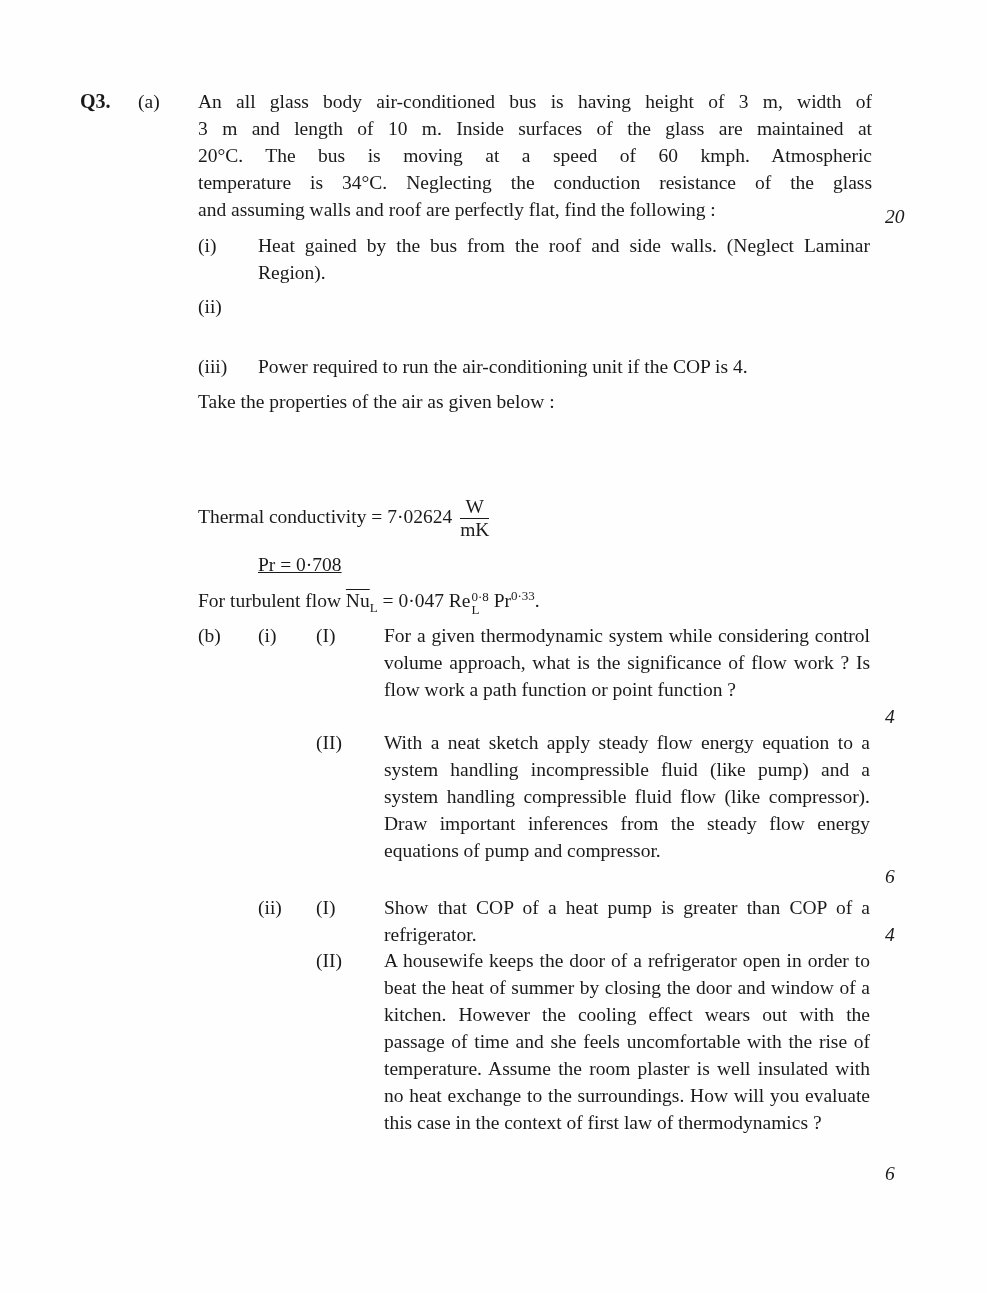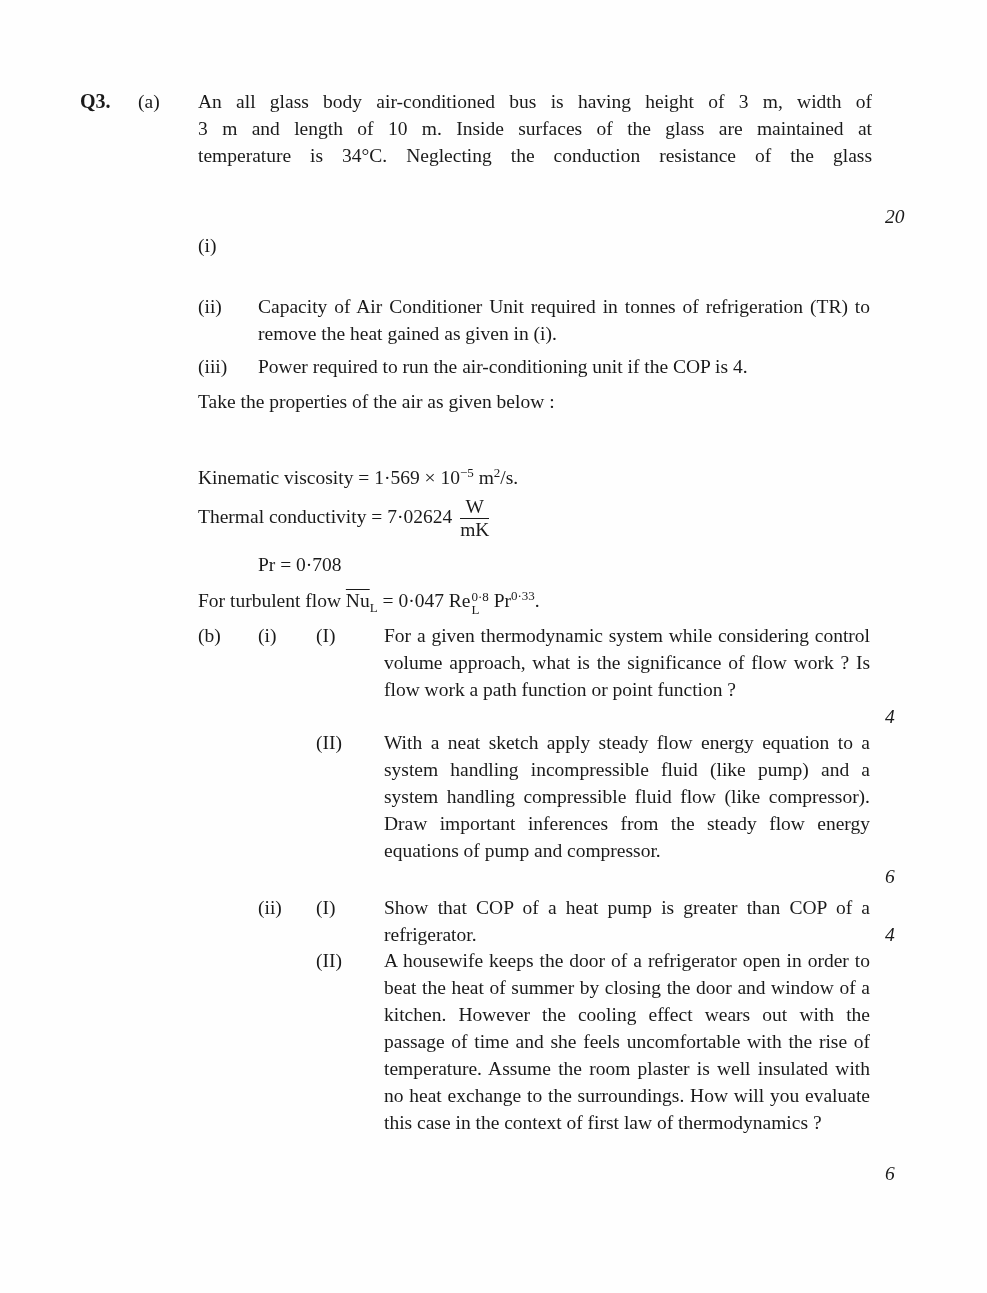--- a/index.html
+++ b/index.html
@@ -25,44 +25,43 @@
 <body>
 
 <div class="page txt">
 
   <div class="abs qnum">Q3.</div>
   <div class="abs" style="left:138px; top:88px;">(a)</div>
 
   <div class="abs just" style="left:198px; top:88px; width:674px;">
     <div class="just" style="text-align-last: justify;">An all glass body air-conditioned bus is having height of 3 m, width of</div>
     <div class="just" style="text-align-last: justify;">3 m and length of 10 m. Inside surfaces of the glass are maintained at</div>
+    <div class="just" style="text-align-last: justify;">20°C. The bus is moving at a speed of 60 kmph. Atmospheric</div>
     <div class="just" style="text-align-last: justify;">temperature is 34°C. Neglecting the conduction resistance of the glass</div>
+    <div>and assuming walls and roof are perfectly flat, find the following :</div>
   </div>
   <div class="marks" style="top:203px;">20</div>
 
   <div class="abs" style="left:198px; top:232px;">(i)</div>
+  <div class="abs just" style="left:258px; top:232px; width:612px;">Heat gained by the bus from the roof and side walls. (Neglect Laminar Region).</div>
 
   <div class="abs" style="left:198px; top:293px;">(ii)</div>
-  <div class="abs just" style="left:258px; top:293px; width:612px;">Capacity of Air Conditioner Unit required in tonnes of refrigeration (TR) to remove the heat gained as given in (i).</div>
 
   <div class="abs" style="left:198px; top:353px;">(iii)</div>
   <div class="abs" style="left:258px; top:353px; width:612px;">Power required to run the air-conditioning unit if the COP is 4.</div>
 
   <div class="abs" style="left:198px; top:388px;">Take the properties of the air as given below :</div>
 
 
-  <div class="abs" style="left:198px; top:464px;">
-    <span>Kinematic viscosity = 1·569 × 10</span><sup>−5</sup><span> m</span><sup>2</sup><span>/s.</span>
-  </div>
 
   <div class="abs" style="left:198px; top:496px;">
     <span>Thermal conductivity = 7·02624</span><span class="frac"><span class="num">W</span><span class="den">mK</span></span>
   </div>
 
-  <div class="abs" style="left:258px; top:551px;">Pr = 0·708</div>
+  <div class="abs" style="left:258px; top:551px;text-decoration:underline;">Pr = 0·708</div>
 
   <div class="abs" style="left:198px; top:587px;">
     <span>For turbulent flow </span><span class="overline">Nu</span><sub>L</sub><span> = 0·047 Re</span><span style="display:inline-block; vertical-align:middle; line-height:13px; font-size:13px; margin-left:1px;"><span style="display:block;">0·8</span><span style="display:block;">L</span></span><span> Pr</span><sup>0·33</sup><span>.</span>
   </div>
 
   <div class="abs" style="left:198px; top:622px;">(b)</div>
   <div class="abs" style="left:258px; top:622px;">(i)</div>
 
   <div class="abs" style="left:316px; top:622px;">(I)</div>
   <div class="abs just" style="left:384px; top:622px; width:486px;">For a given thermodynamic system while considering control volume approach, what is the significance of flow work ? Is flow work a path function or point function ?</div>

